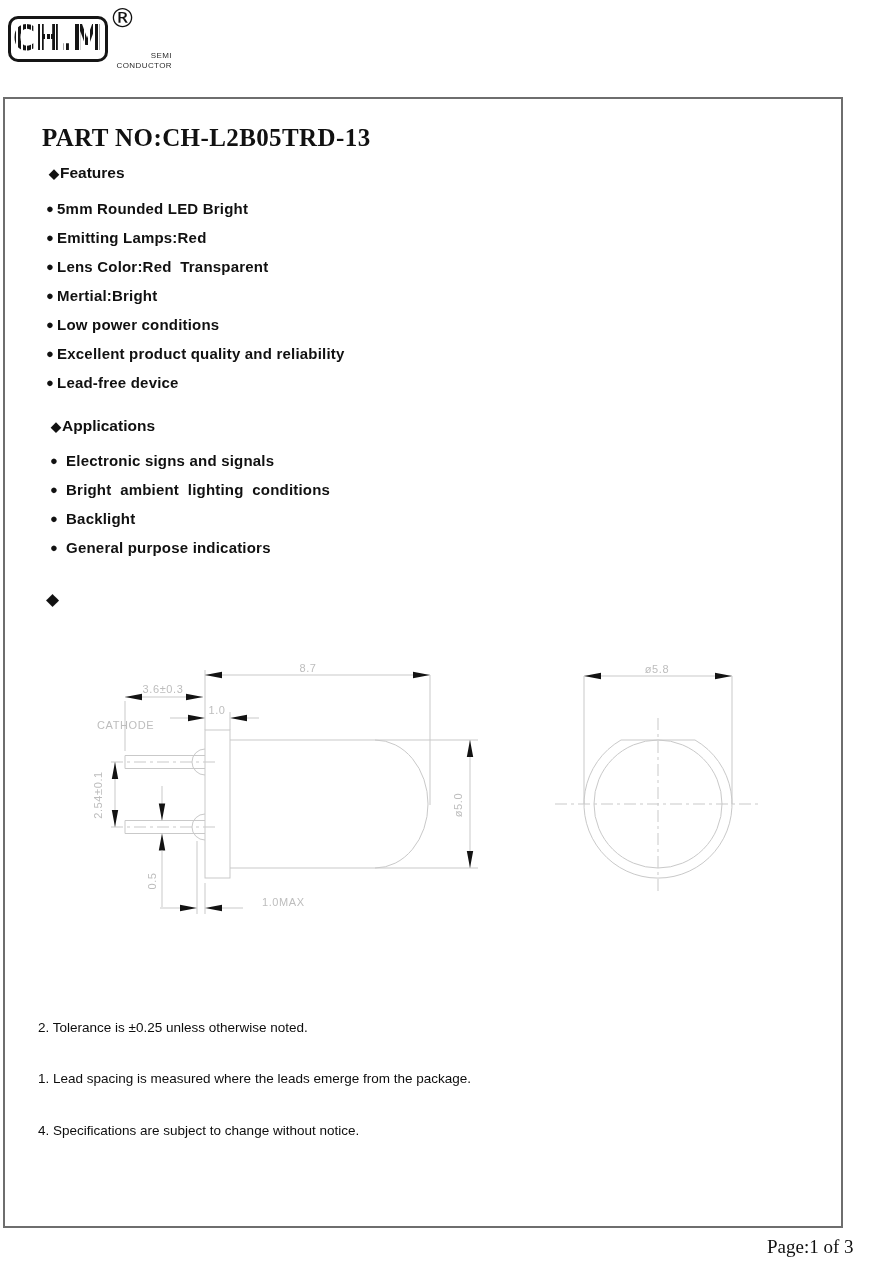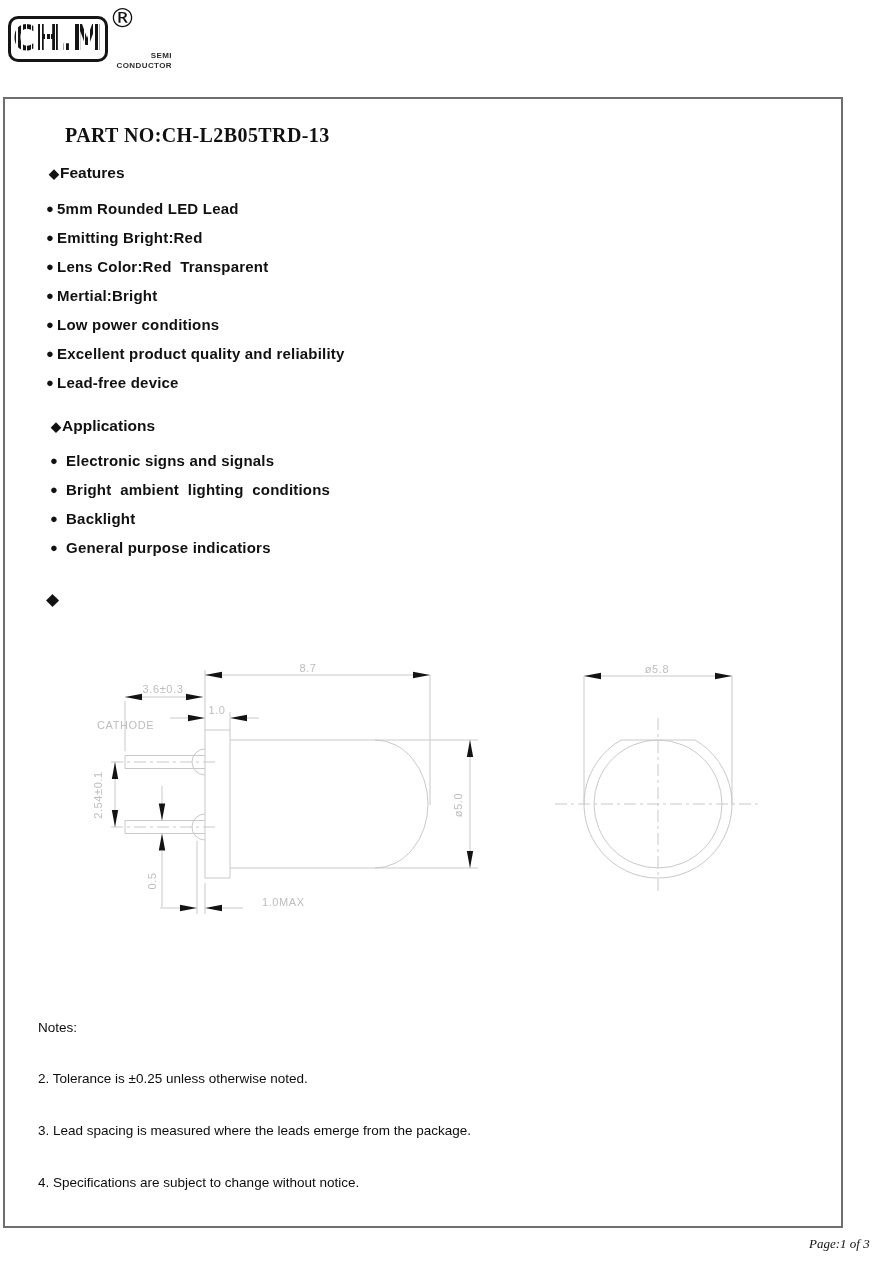--- a/index.html
+++ b/index.html
@@ -12,30 +12,30 @@
               border:3px solid #151515; border-radius:10px;
               display:flex; align-items:center; justify-content:center; background:#fff; }
   .logo-text { font-family:"DejaVu Sans", sans-serif; font-weight:bold; font-size:33px;
                line-height:1; letter-spacing:0; transform:scaleY(1.06) scaleX(0.92);
                padding-bottom:3px; color:#151515; }
   .logo-stripes { position:absolute; inset:2px; border-radius:7px; pointer-events:none;
                background:repeating-linear-gradient(90deg, rgba(255,255,255,0) 0 3.4px, #ffffff 3.4px 4.8px); }
   .reg-mark { position:absolute; left:109px; top:2px; font-family:"DejaVu Sans", sans-serif;
               font-size:27px; font-weight:400; color:#111; }
   .logo-sub { position:absolute; left:108px; top:51px; width:64px; text-align:right;
-              font-size:8px; line-height:9.5px; letter-spacing:0.4px; color:#2c2c2c;font-weight:bold; }
+              font-size:8px; line-height:9.5px; letter-spacing:0.4px; color:#2c2c2c; }
 
   
   .frame { position:absolute; left:3px; top:97px; width:840px; height:1131px;
            border:2px solid #6e6e6e; background:transparent; }
 
   
   .part-no { position:absolute; left:42px; top:124px;
-             font-family:"Liberation Serif", serif; font-weight:bold; font-size:20px;
-             letter-spacing:0.4px;margin-left:23px; }
+             font-family:"Liberation Serif", serif; font-weight:bold; font-size:25px;
+             letter-spacing:0.4px; }
   .sec-head-sans { position:absolute; font-weight:bold; font-size:15.5px; display:flex; align-items:center; }
   .sec-head-sans .diamond { font-size:13px; margin-right:1px; }
   .feat-head { left:49px; top:164px; }
   .app-head  { left:51px; top:417px; }
 
   .list { position:absolute; }
   .feat-list { left:46px; top:194px; }
   .app-list  { left:50px; top:446px; }
   .row { height:29px; display:flex; align-items:center; font-weight:bold; font-size:15px;
          letter-spacing:0.2px; white-space:pre; }
@@ -49,22 +49,22 @@
   
   .drawing { position:absolute; left:85px; top:645px; width:700px; height:285px; }
   .tl { stroke:#c9c9c9; stroke-width:1; fill:none; }
   .cl { stroke:#c9c9c9; stroke-width:1; fill:none; stroke-dasharray:12 4 3 4; }
   .arr { fill:#131313; stroke:none; }
   .dimtxt { fill:#bdbdbd; font-family:"Liberation Sans", sans-serif; font-size:11px; letter-spacing:0.6px; }
 
   
   .notes { position:absolute; left:38px; top:984px; font-size:13.5px; line-height:17.3px;
            white-space:pre; color:#0d0d0d; }
-  .page-num { position:absolute; left:809px; top:1236px;
-              font-family:"Liberation Serif", serif; font-size:13px;font-style:italic; }
+  .page-num { position:absolute; left:767px; top:1236px;
+              font-family:"Liberation Serif", serif; font-size:19px; }
 </style>
 </head>
 <body>
 
 <div class="page">
 
   <div class="logo-box">
     <span class="logo-text">CH.M</span>
     <span class="logo-stripes"></span>
   </div>
@@ -76,22 +76,22 @@
 
   <div class="frame"></div>
 
   <div class="part-no">PART NO:CH-L2B05TRD-13</div>
 
   <div class="sec-head-sans feat-head">
     <span class="diamond">◆</span>
       <span>Features</span>
   </div>
   <div class="list feat-list">
-    <div class="row"><span class="bullet">●</span><span>5mm Rounded LED Lead</span></div>
-    <div class="row"><span class="bullet">●</span><span>Emitting Bright:Red</span></div>
+    <div class="row"><span class="bullet">●</span><span>5mm Rounded LED Bright</span></div>
+    <div class="row"><span class="bullet">●</span><span>Emitting Lamps:Red</span></div>
     <div class="row"><span class="bullet">●</span><span>Lens Color:Red  Transparent</span></div>
     <div class="row"><span class="bullet">●</span><span>Mertial:Bright</span></div>
     <div class="row"><span class="bullet">●</span><span>Low power conditions</span></div>
     <div class="row"><span class="bullet">●</span><span>Excellent product quality and reliability</span></div>
     <div class="row"><span class="bullet">●</span><span>Lead-free device</span></div>
   </div>
 
   <div class="sec-head-sans app-head">
     <span class="diamond">◆</span>
       <span>Applications</span>
@@ -184,22 +184,21 @@
       <line class="tl" x1="499" y1="31" x2="647" y2="31"></line>
       <polygon class="arr" points="499,31 516,27.8 516,34.2"></polygon>
       <polygon class="arr" points="647,31 630,27.8 630,34.2"></polygon>
       <line class="tl" x1="499" y1="31" x2="499" y2="159"></line>
       <line class="tl" x1="647" y1="31" x2="647" y2="159"></line>
       <text class="dimtxt" x="572" y="28" text-anchor="middle">ø5.8</text>
     </g>
   </svg>
 
   <div class="notes">
-    <div>Notes:</div>
     <div>2. Tolerance is ±0.25 unless otherwise noted.</div>
-    <div>3. Lead spacing is measured where the leads emerge from the package.</div>
+    <div>1. Lead spacing is measured where the leads emerge from the package.</div>
     <div>4. Specifications are subject to change without notice.</div>
     
   </div>
 
   <div class="page-num">Page:1 of 3</div>
 
 </div>
 
 </body></html>

